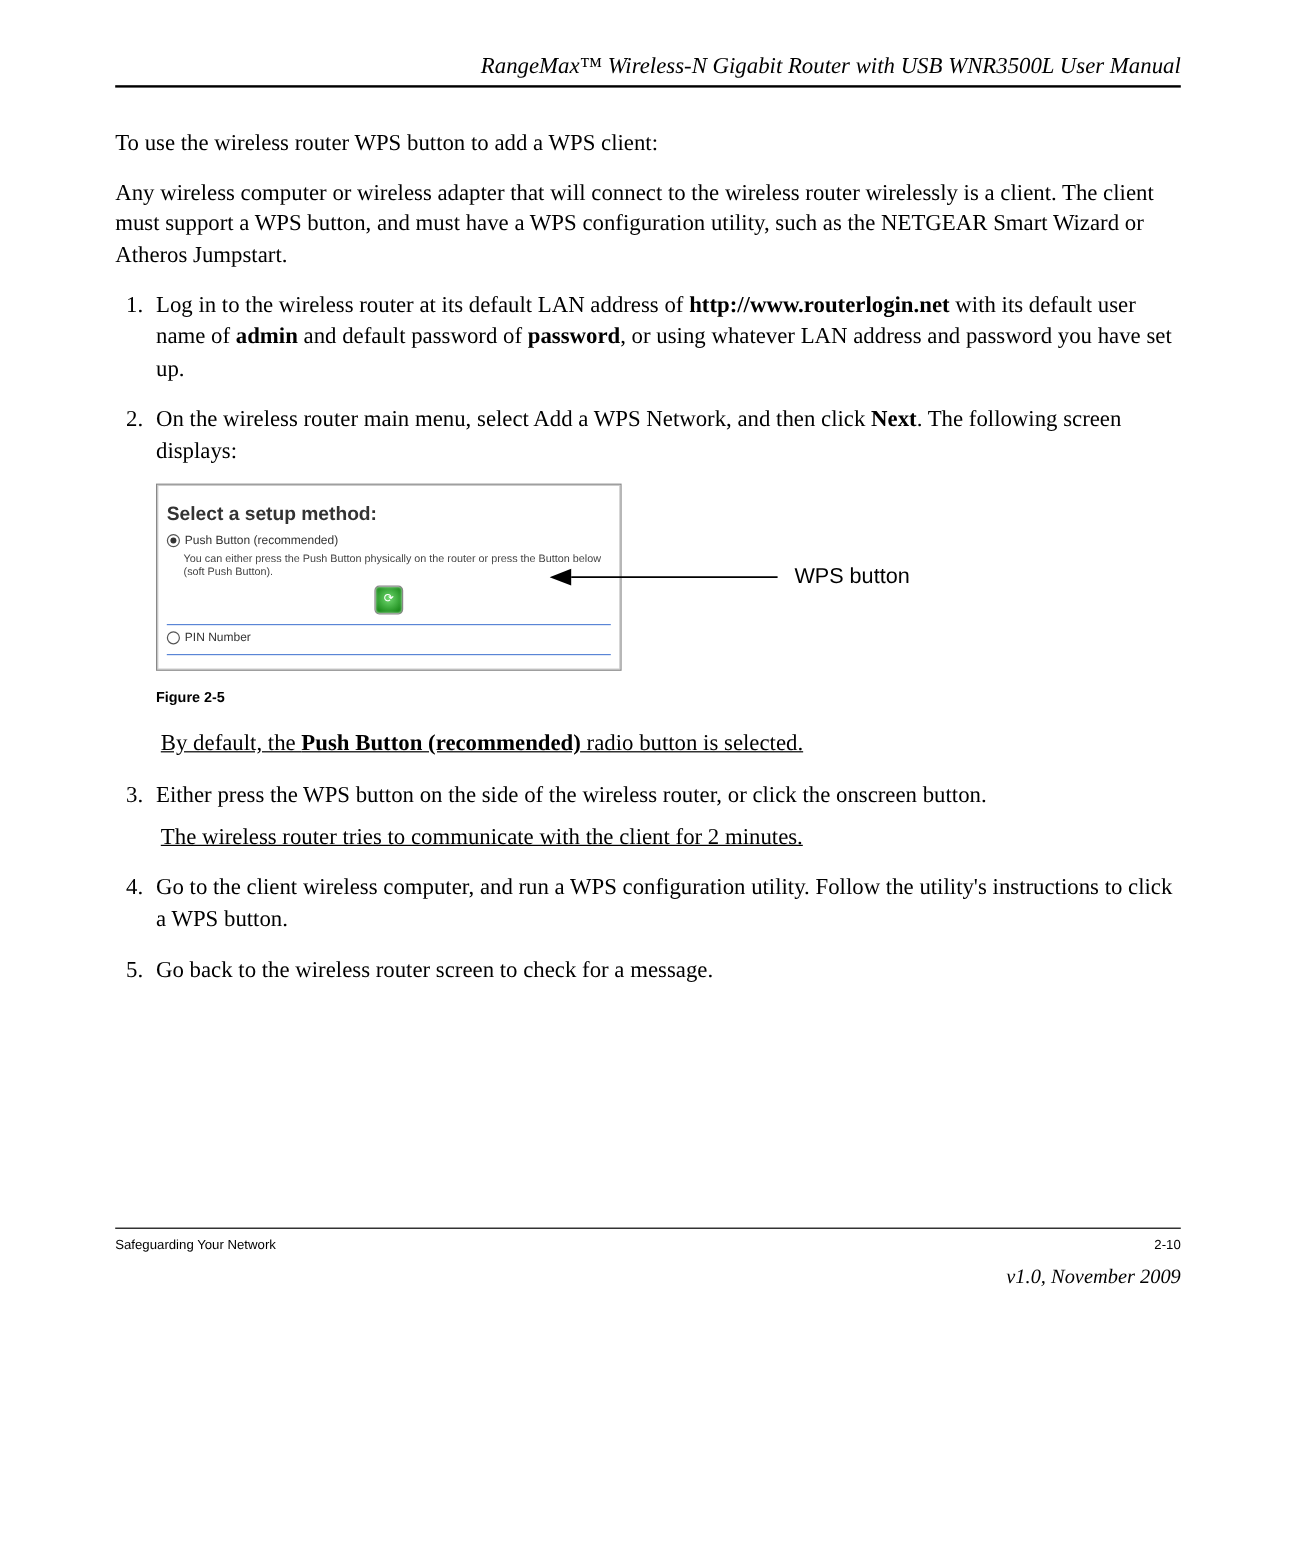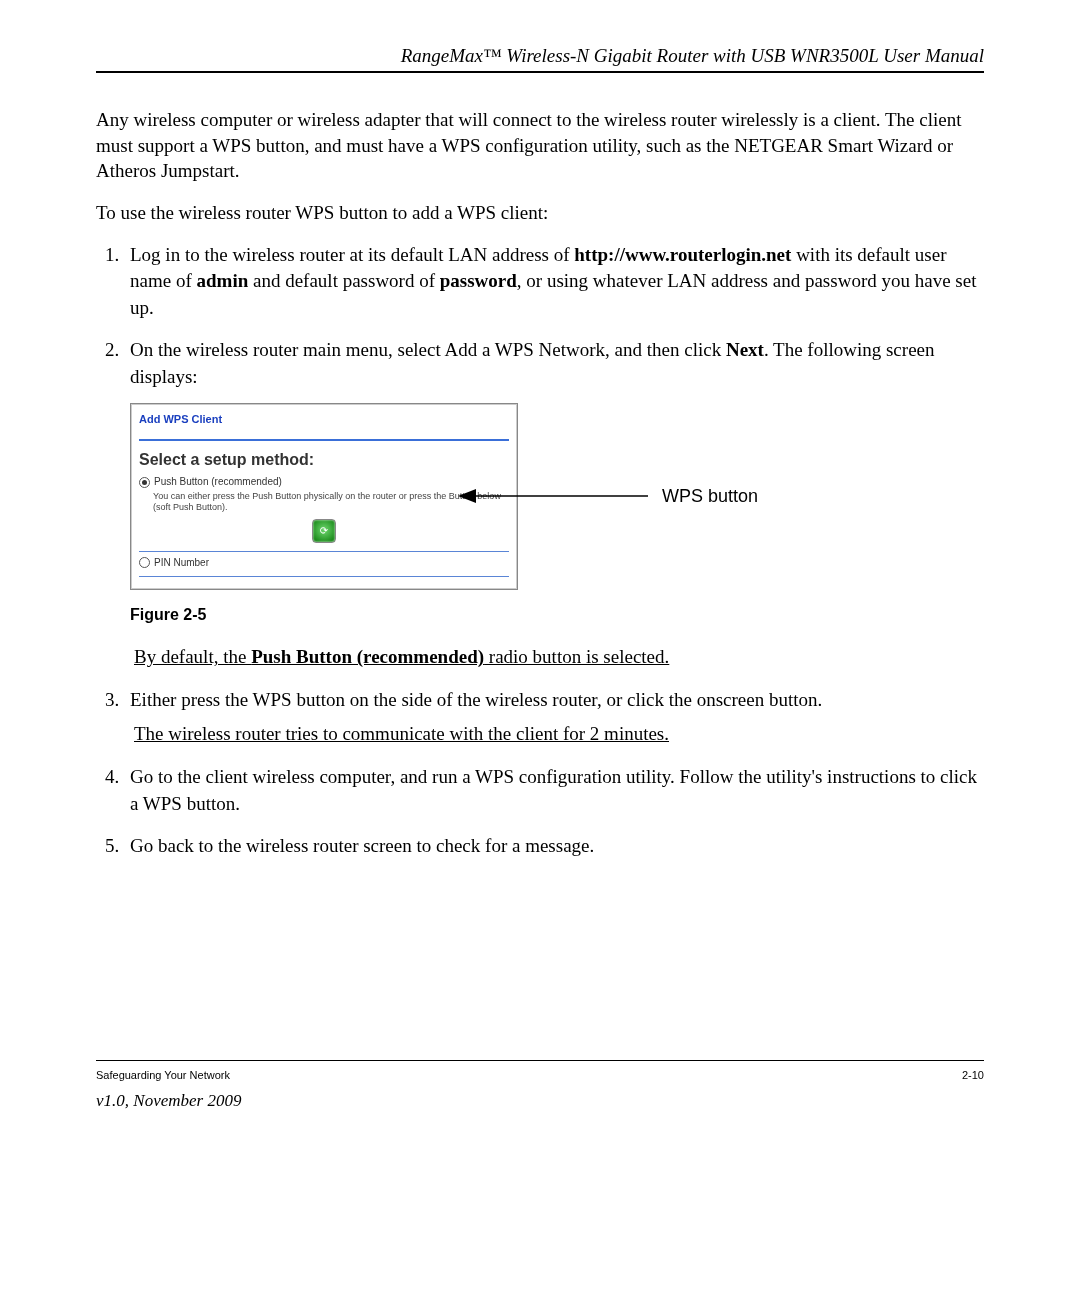--- a/index.html
+++ b/index.html
@@ -138,64 +138,63 @@
   }
   .arrow-svg { display: block; }
   .callout-label {
     font-family: Arial, Helvetica, sans-serif;
     font-size: 18px;
     margin-left: 4px;
   }
   .figure-caption {
     font-family: Arial, Helvetica, sans-serif;
     font-weight: bold;
-    font-size: 16px;
+    font-size: 12px;
     margin: 14px 0 18px 0;
   }
 
   .footer-row {
     display: flex;
     justify-content: space-between;
     font-family: Arial, Helvetica, sans-serif;
     font-size: 11px;
     margin-top: 4px;
   }
   .version-line {
-    text-align: left;
+    text-align: right;
     font-style: italic;
     font-size: 17px;
     margin-top: 10px;
   }
 </style>
 </head>
 <body>
 
 <div class="page">
 
   <div class="header-line">RangeMax™ Wireless-N Gigabit Router with USB WNR3500L User Manual</div>
   <div class="hr-top"></div>
 
 
+  <p class="body">To use the wireless router WPS button to add a WPS client:</p>
+
   <p class="body">Any wireless computer or wireless adapter that will connect to the wireless router wirelessly is a client. The client must support a WPS button, and must have a WPS configuration utility, such as the NETGEAR Smart Wizard or Atheros Jumpstart.</p>
-
-  <p class="body">To use the wireless router WPS button to add a WPS client:</p>
 
   <ol class="steps">
 
     <li>
       <span>Log in to the wireless router at its default LAN address of </span><span class="bold">http://www.routerlogin.net</span><span> with its default user name of </span><span class="bold">admin</span><span> and default password of </span><span class="bold">password</span><span>, or using whatever LAN address and password you have set up.</span>
     </li>
 
     <li>
       <span>On the wireless router main menu, select Add a WPS Network, and then click </span><span class="bold">Next</span><span>. The following screen displays:</span>
 
       <div class="figure-wrap">
         <div class="fig-row">
           <div class="dialog">
-            <div class="dialog-title">Add WPS Client</div>
             <div class="dialog-section-label">Select a setup method:</div>
 
             <div class="radio-row">
               <span class="radio selected"></span>
               <span>Push Button (recommended)</span>
             </div>
             <div class="hint">You can either press the Push Button physically on the router or press the Button below (soft Push Button).</div>
 
             <div class="wps-btn-row">
               <div class="wps-btn">

